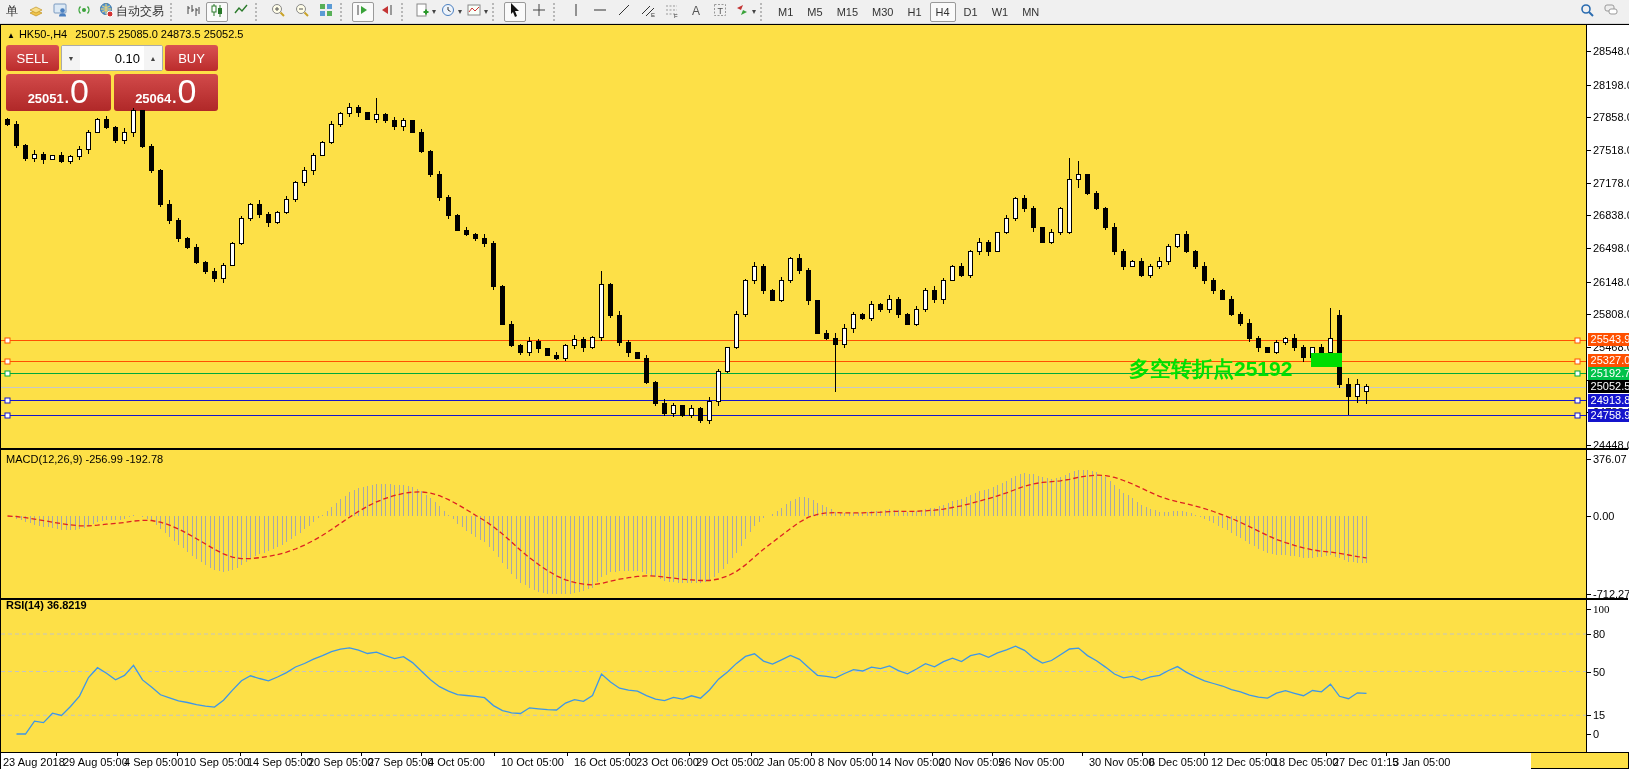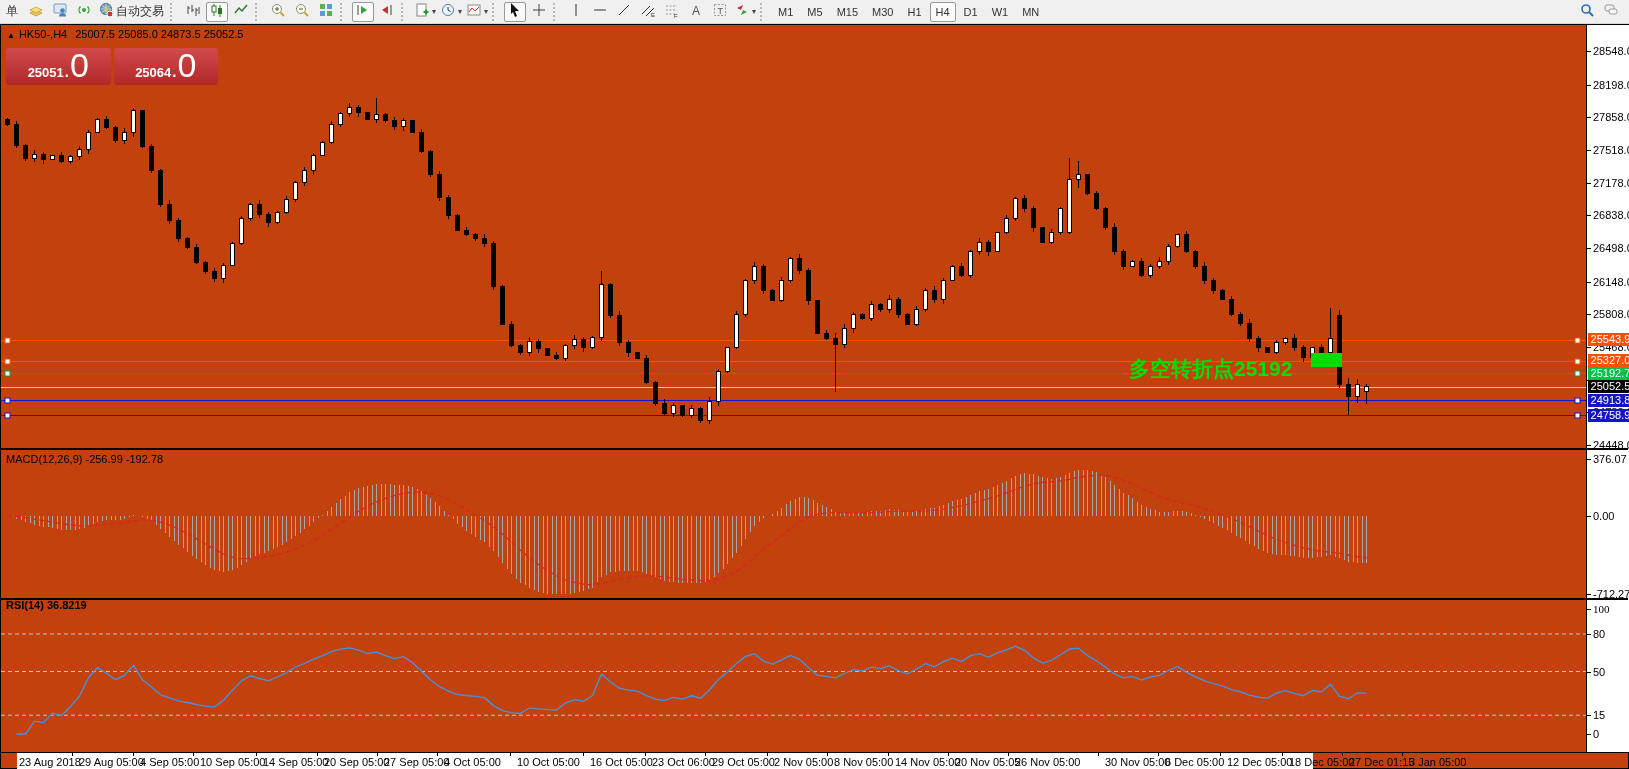--- a/index.html
+++ b/index.html
@@ -10,21 +10,21 @@
   .tbtn{height:20px;min-width:22px;margin:0 1px;display:flex;align-items:center;justify-content:center;
     border:1px solid transparent;border-radius:2px;box-sizing:border-box;color:#333;font-size:12px;}
   .tbtn svg{width:16px;height:16px;}
   .tbtn.active{border:1px solid #9a9a9a;background:#fafafa;}
   .tbtn .lbl{padding:0 2px;white-space:nowrap;}
   .caret{font-size:8px;color:#444;margin-left:2px;}
   .grip{width:7px;height:18px;margin:0 2px;border-left:2px dotted #b8b8b8;}
   .tf{font-size:11px;color:#333;padding:0 5px;}
   #tb-right{margin-left:auto;display:flex;align-items:center;margin-right:6px;}
   
-  #win{position:absolute;left:0;top:24px;width:1629px;height:745px;background:#c2410c;
+  #win{position:absolute;left:0;top:24px;width:1629px;height:745px;background:#fde047;
     border:1px solid #000;box-sizing:border-box;}
   .abs{position:absolute;}
   #title{left:6px;top:3px;font-size:11px;color:#000;white-space:nowrap;}
   #title .tri{font-size:8px;margin-right:4px;}
   #title .ohlc{margin-left:8px;}
   
   #ocp{left:5px;top:20px;width:212px;}
   .ocp-row1{display:flex;height:26px;}
   .redbtn{background:linear-gradient(#d95252,#bb2c2c);color:#fff;border-radius:3px;
     display:flex;align-items:center;justify-content:center;font-size:13px;}
@@ -40,21 +40,21 @@
   .p-dot{font-size:22px;}
   .p-big{font-size:34px;font-weight:400;line-height:34px;}
   
   .axlab{position:absolute;left:6px;font-size:11px;color:#000;white-space:nowrap;}
   .tickmark{position:absolute;left:0;width:4px;height:1px;background:#000;}
   .ptag{position:absolute;left:1px;width:45px;height:13px;line-height:13px;font-size:11px;color:#fff;text-align:center;}
   #vaxis{left:1585px;top:0;width:43px;height:727px;background:#fff;border-left:1px solid #000;}
   .hsep{left:0;width:1627px;background:#000;}
   
   .panelabel{font-size:11px;color:#000;left:5px;white-space:nowrap;}
-  #dateaxis{left:16px;top:728px;width:1296px;height:16px;background:#fff;}
+  #dateaxis{left:0;top:728px;width:1530px;height:16px;background:#fff;}
   .dlab{position:absolute;top:3px;font-size:11px;color:#000;white-space:nowrap;}
   .dtick{position:absolute;top:-1px;width:1px;height:4px;background:#000;}
 </style>
 </head>
 <body>
 
 <div id="app">
   <div id="toolbar">
       <div class="tbtn">
         <span class="lbl">单</span>
@@ -245,20 +245,33 @@
         </div>
       </div>
     </div>
 
   <div id="win">
     <div class="abs" id="title">
       <span class="tri">▲</span><span>HK50-,H4</span><span class="ohlc">25007.5 25085.0 24873.5 25052.5</span>
     </div>
 
     <div class="abs" id="ocp">
+      <div class="ocp-row1">
+        <div class="redbtn" id="sellBtn">
+          <span>SELL</span>
+        </div>
+        <div id="vol">
+          <div class="sp">▼</div>
+          <input value="0.10" style="">
+          <div class="sp">▲</div>
+        </div>
+        <div class="redbtn" id="buyBtn">
+          <span>BUY</span>
+        </div>
+      </div>
       <div class="ocp-row2">
         <div class="pricebox">
           <span class="p-int">25051</span>
           <span class="p-dot">.</span>
           <span class="p-big">0</span>
         </div>
         <div class="pricebox">
           <span class="p-int">25064</span>
           <span class="p-dot">.</span>
           <span class="p-big">0</span>
@@ -987,21 +1000,21 @@
         <div class="dlab" style="left: 427px;">4 Oct 05:00</div>
         <div class="dtick" style="left: 420px;"></div>
         <div class="dlab" style="left: 500px;">10 Oct 05:00</div>
         <div class="dtick" style="left: 493px;"></div>
         <div class="dlab" style="left: 573px;">16 Oct 05:00</div>
         <div class="dtick" style="left: 566px;"></div>
         <div class="dlab" style="left: 635px;">23 Oct 06:00</div>
         <div class="dtick" style="left: 628px;"></div>
         <div class="dlab" style="left: 695px;">29 Oct 05:00</div>
         <div class="dtick" style="left: 688px;"></div>
-        <div class="dlab" style="left: 757px;">2 Nov 05:00</div>
+        <div class="dlab" style="left: 757px;">2 Jan 05:00</div>
         <div class="dtick" style="left: 750px;"></div>
         <div class="dlab" style="left: 817px;">8 Nov 05:00</div>
         <div class="dtick" style="left: 810px;"></div>
         <div class="dlab" style="left: 878px;">14 Nov 05:00</div>
         <div class="dtick" style="left: 871px;"></div>
         <div class="dlab" style="left: 938px;">20 Nov 05:05</div>
         <div class="dtick" style="left: 931px;"></div>
         <div class="dlab" style="left: 998px;">26 Nov 05:00</div>
         <div class="dtick" style="left: 991px;"></div>
         <div class="dlab" style="left: 1088px;">30 Nov 05:00</div>

